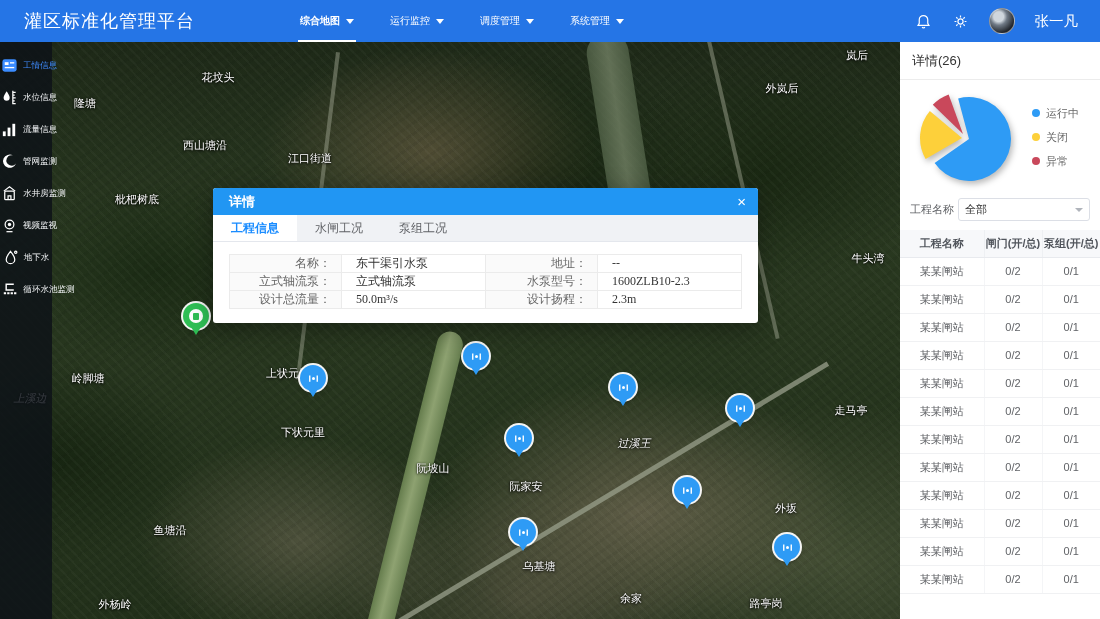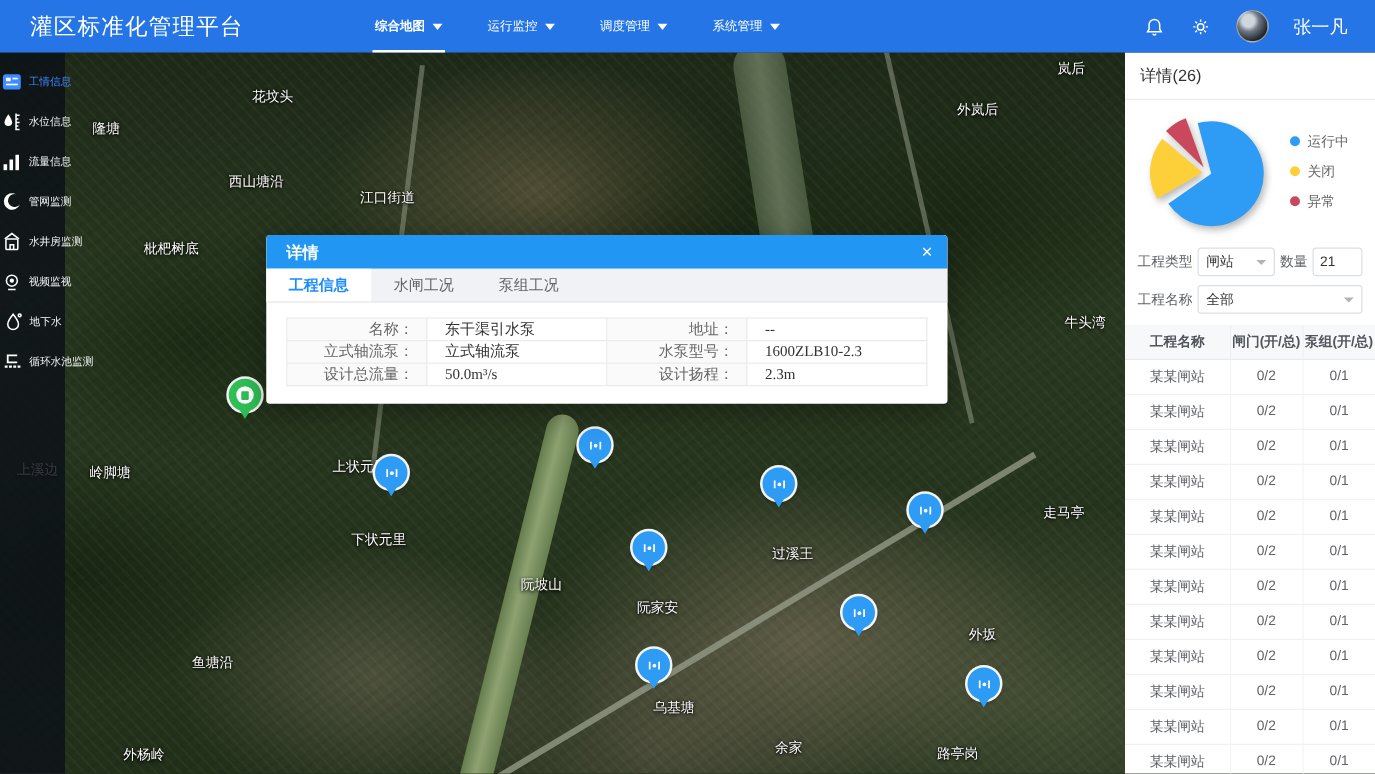--- a/index.html
+++ b/index.html
@@ -257,30 +257,30 @@
       <span class="map-label" style="left: 85px; top: 61px;">隆塘</span>
       <span class="map-label" style="left: 205px; top: 103px;">西山塘沿</span>
       <span class="map-label" style="left: 99px; top: 157px; margin-left: 38px;">枇杷树底</span>
       <span class="map-label" style="left: 310px; top: 116px;">江口街道</span>
       <span class="map-label" style="left: 857px; top: 13px;">岚后</span>
       <span class="map-label" style="left: 782px; top: 46px;">外岚后</span>
       <span class="map-label" style="left: 868px; top: 216px;">牛头湾</span>
       <span class="map-label" style="left: 288px; top: 331px;">上状元里</span>
       <span class="map-label" style="left: 303px; top: 390px;">下状元里</span>
       <span class="map-label" style="left: 88px; top: 336px;">岭脚塘</span>
-      <span class="map-label" style="left: 30px; top: 334px;">上溪边</span>
+      <span class="map-label" style="left: 30px; top: 356px; font-style: italic;">上溪边</span>
       <span class="map-label" style="left: 170px; top: 488px;">鱼塘沿</span>
       <span class="map-label" style="left: 83px; top: 562px; margin-left: 32px;">外杨岭</span>
       <span class="map-label" style="left: 539px; top: 524px;">乌基塘</span>
       <span class="map-label" style="left: 631px; top: 556px;">余家</span>
       <span class="map-label" style="left: 766px; top: 561px;">路亭岗</span>
       <span class="map-label" style="left: 786px; top: 466px;">外坂</span>
       <span class="map-label" style="left: 851px; top: 368px;">走马亭</span>
       <span class="map-label" style="left: 526px; top: 444px;">阮家安</span>
-      <span class="map-label" style="left: 634px; top: 401px;">过溪王</span>
+      <span class="map-label" style="left: 634px; top: 401px; font-style: italic;">过溪王</span>
       <span class="map-label" style="left: 433px; top: 426px;">阮坡山</span>
     </div>
   <div id="map-markers">
       <div class="pin" style="left: 313px; top: 347px;">
         <svg viewBox="0 0 24 24" width="15" height="15" fill="none" stroke="#fff" stroke-width="2.2">
           <path d="M6 7v10M18 7v10"></path>
           <circle cx="12" cy="12" r="2.4" fill="#fff" stroke="none"></circle>
         </svg>
       </div>
       <div class="pin" style="left: 476px; top: 325px;">
@@ -387,29 +387,20 @@
           <span>关闭</span>
         </div>
         <div class="legend-item">
           <span class="legend-dot" style="background: rgb(201, 72, 91);"></span>
           <span>异常</span>
         </div>
       </div>
   </div>
   <div class="rp-filters">
     <div class="f-row">
-      <span class="f-label">工程类型</span>
-      <span class="select-box sb-type">
-        <span>闸站</span>
-        <i class="sel-caret"></i>
-      </span>
-      <span class="f-label">数量</span>
-      <input class="num-input" value="21" style="">
-    </div>
-    <div class="f-row">
       <span class="f-label">工程名称</span>
       <span class="select-box sb-name">
         <span>全部</span>
         <i class="sel-caret"></i>
       </span>
     </div>
   </div>
   <div class="rp-table">
     <table class="rtable">
       <thead>

